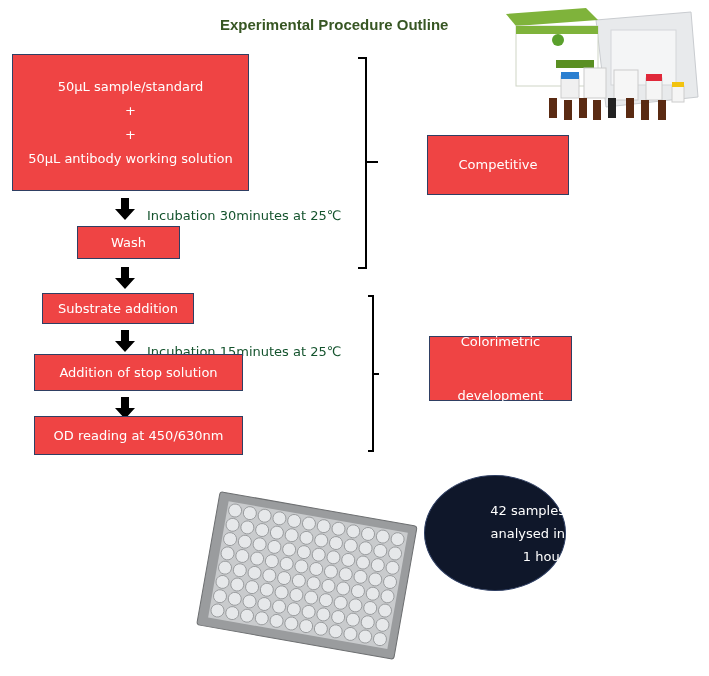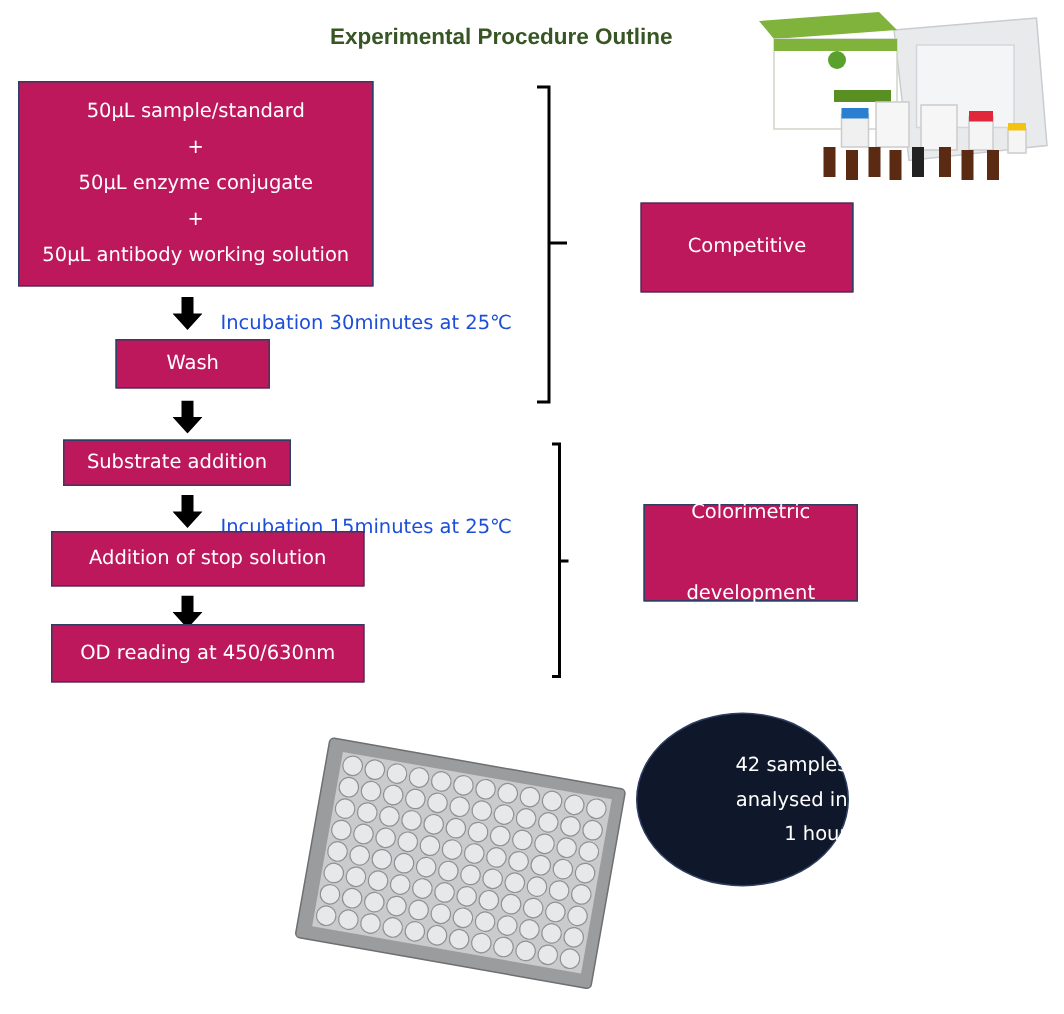--- a/index.html
+++ b/index.html
@@ -1,45 +1,44 @@
 <!DOCTYPE html>
 <html><head>
 <meta charset="utf-8">
 <style>
   html, body { margin:0; padding:0; background:#ffffff; }
   body { width:709px; height:676px; position:relative; overflow:hidden;
          font-family:"Liberation Sans", sans-serif; }
   .title { position:absolute; left:220px; top:16px; font-size:15px; font-weight:bold;
            color:#375623; white-space:nowrap; }
-  .box { position:absolute; background:#be185d; border:1.3px solid #2f3f63; color:#ffffff;
+  .box { position:absolute; background:#ef4444; border:1.3px solid #2f3f63; color:#ffffff;
          box-sizing:border-box; display:flex; flex-direction:column; justify-content:center;
          align-items:center; text-align:center; font-family:"DejaVu Sans", sans-serif; font-size:13px; }
   .box span { display:block; line-height:24px; }
   .box.small span { line-height:20px; }
   .arrow { position:absolute; width:20px; height:22px; }
-  .note { position:absolute; font-family:"DejaVu Sans", sans-serif; font-size:13px; color:#1d4ed8;
+  .note { position:absolute; font-family:"DejaVu Sans", sans-serif; font-size:13px; color:#14532d;
           white-space:nowrap; }
   .bracket { position:absolute; }
   .circle { position:absolute; left:424px; top:475px; width:142px; height:116px; border-radius:50%;
             background:#0f172a; border:1.3px solid #2f3f63; box-sizing:border-box; color:#fff;
             display:flex; flex-direction:column; justify-content:center; align-items:flex-end;
             font-family:"DejaVu Sans", sans-serif; font-size:13px; }
   .circle span { line-height:23px; }
   .kit { position:absolute; left:486px; top:2px; width:215px; height:130px; }
   .plate { position:absolute; left:195px; top:488px; width:225px; height:175px; }
 </style>
 </head>
 <body>
 
 <div class="title">Experimental Procedure Outline</div>
 
 <div class="box" style="left:12px; top:54px; width:237px; height:137px;">
   <span>50µL sample/standard</span>
   <span>+</span>
-  <span>50µL enzyme conjugate</span>
   <span>+</span>
   <span>50µL antibody working solution</span>
 </div>
 
 <svg class="arrow" style="left:115px; top:198px;" viewBox="0 0 20 22">
   <polygon points="6,0 14,0 14,11 20,11 10,22 0,11 6,11" fill="#000"></polygon>
 </svg>
 <div class="note" style="left:147px; top:208px;">Incubation 30minutes at 25℃</div>
 
 <div class="box small" style="left:77px; top:226px; width:103px; height:33px;">

